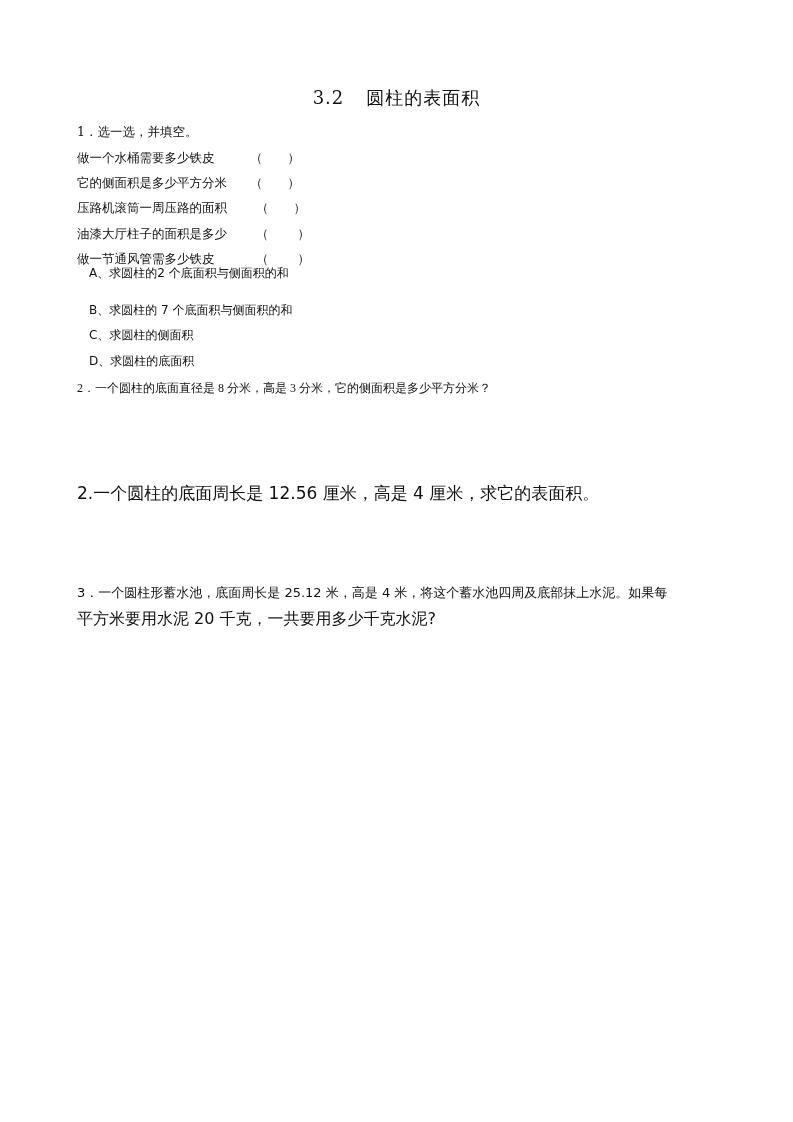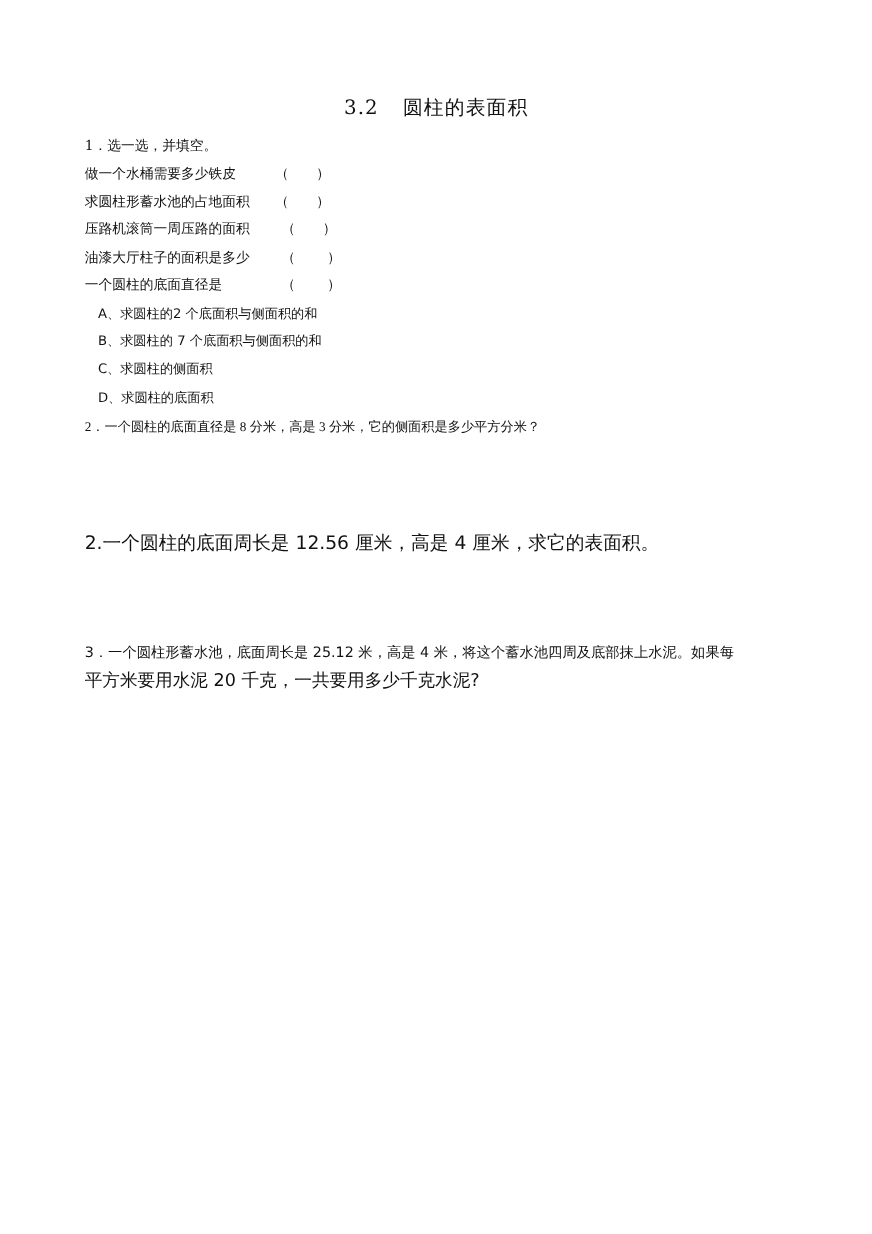--- a/index.html
+++ b/index.html
@@ -18,33 +18,33 @@
 
 <div class="title">
   <span class="num">3.2</span><span>圆柱的表面积</span>
 </div>
 
 <div class="line" style="top:124px;">1．选一选，并填空。</div>
 
 <div class="line" style="top:150px;">做一个水桶需要多少铁皮</div>
 <div class="paren" style="top:150px; left:250px;">（　　）</div>
 
-<div class="line" style="top:175px;">求圆柱形蓄水池的占地面积</div>
+<div class="line" style="top:175px;">它的侧面积是多少平方分米</div>
 <div class="paren" style="top:175px; left:250px;">（　　）</div>
 
 <div class="line" style="top:200px;">压路机滚筒一周压路的面积</div>
 <div class="paren" style="top:200px; left:256px;">（　　）</div>
 
 <div class="line" style="top:226px;">油漆大厅柱子的面积是多少</div>
 <div class="paren" style="top:226px; left:256px;">（　　 ）</div>
 
-<div class="line" style="top:251px;">一个圆柱的底面直径是</div>
+<div class="line" style="top:251px;">做一节通风管需多少铁皮</div>
 <div class="paren" style="top:251px; left:256px;">（　　 ）</div>
 
-<div class="opt" style="top:277px;">A、求圆柱的2 个底面积与侧面积的和</div>
+<div class="opt" style="top:265px;">A、求圆柱的2 个底面积与侧面积的和</div>
 <div class="opt" style="top:302px;">B、求圆柱的 7 个底面积与侧面积的和</div>
 <div class="opt" style="top:327px;">C、求圆柱的侧面积</div>
 <div class="opt" style="top:353px;">D、求圆柱的底面积</div>
 
 <div class="line" style="top:380px; font-size:12px;font-family:Liberation Serif, serif;">2．一个圆柱的底面直径是 8 分米，高是 3 分米，它的侧面积是多少平方分米？</div>
 
 <div class="line sans" style="top:482px; font-size:17px;">2.一个圆柱的底面周长是 12.56 厘米，高是 4 厘米，求它的表面积。</div>
 
 <div class="line sans" style="top:584px; font-size:13px;">3．一个圆柱形蓄水池，底面周长是 25.12 米，高是 4 米，将这个蓄水池四周及底部抹上水泥。如果每</div>
 <div class="line sans" style="top:609px; font-size:16px;">平方米要用水泥 20 千克，一共要用多少千克水泥?</div>

